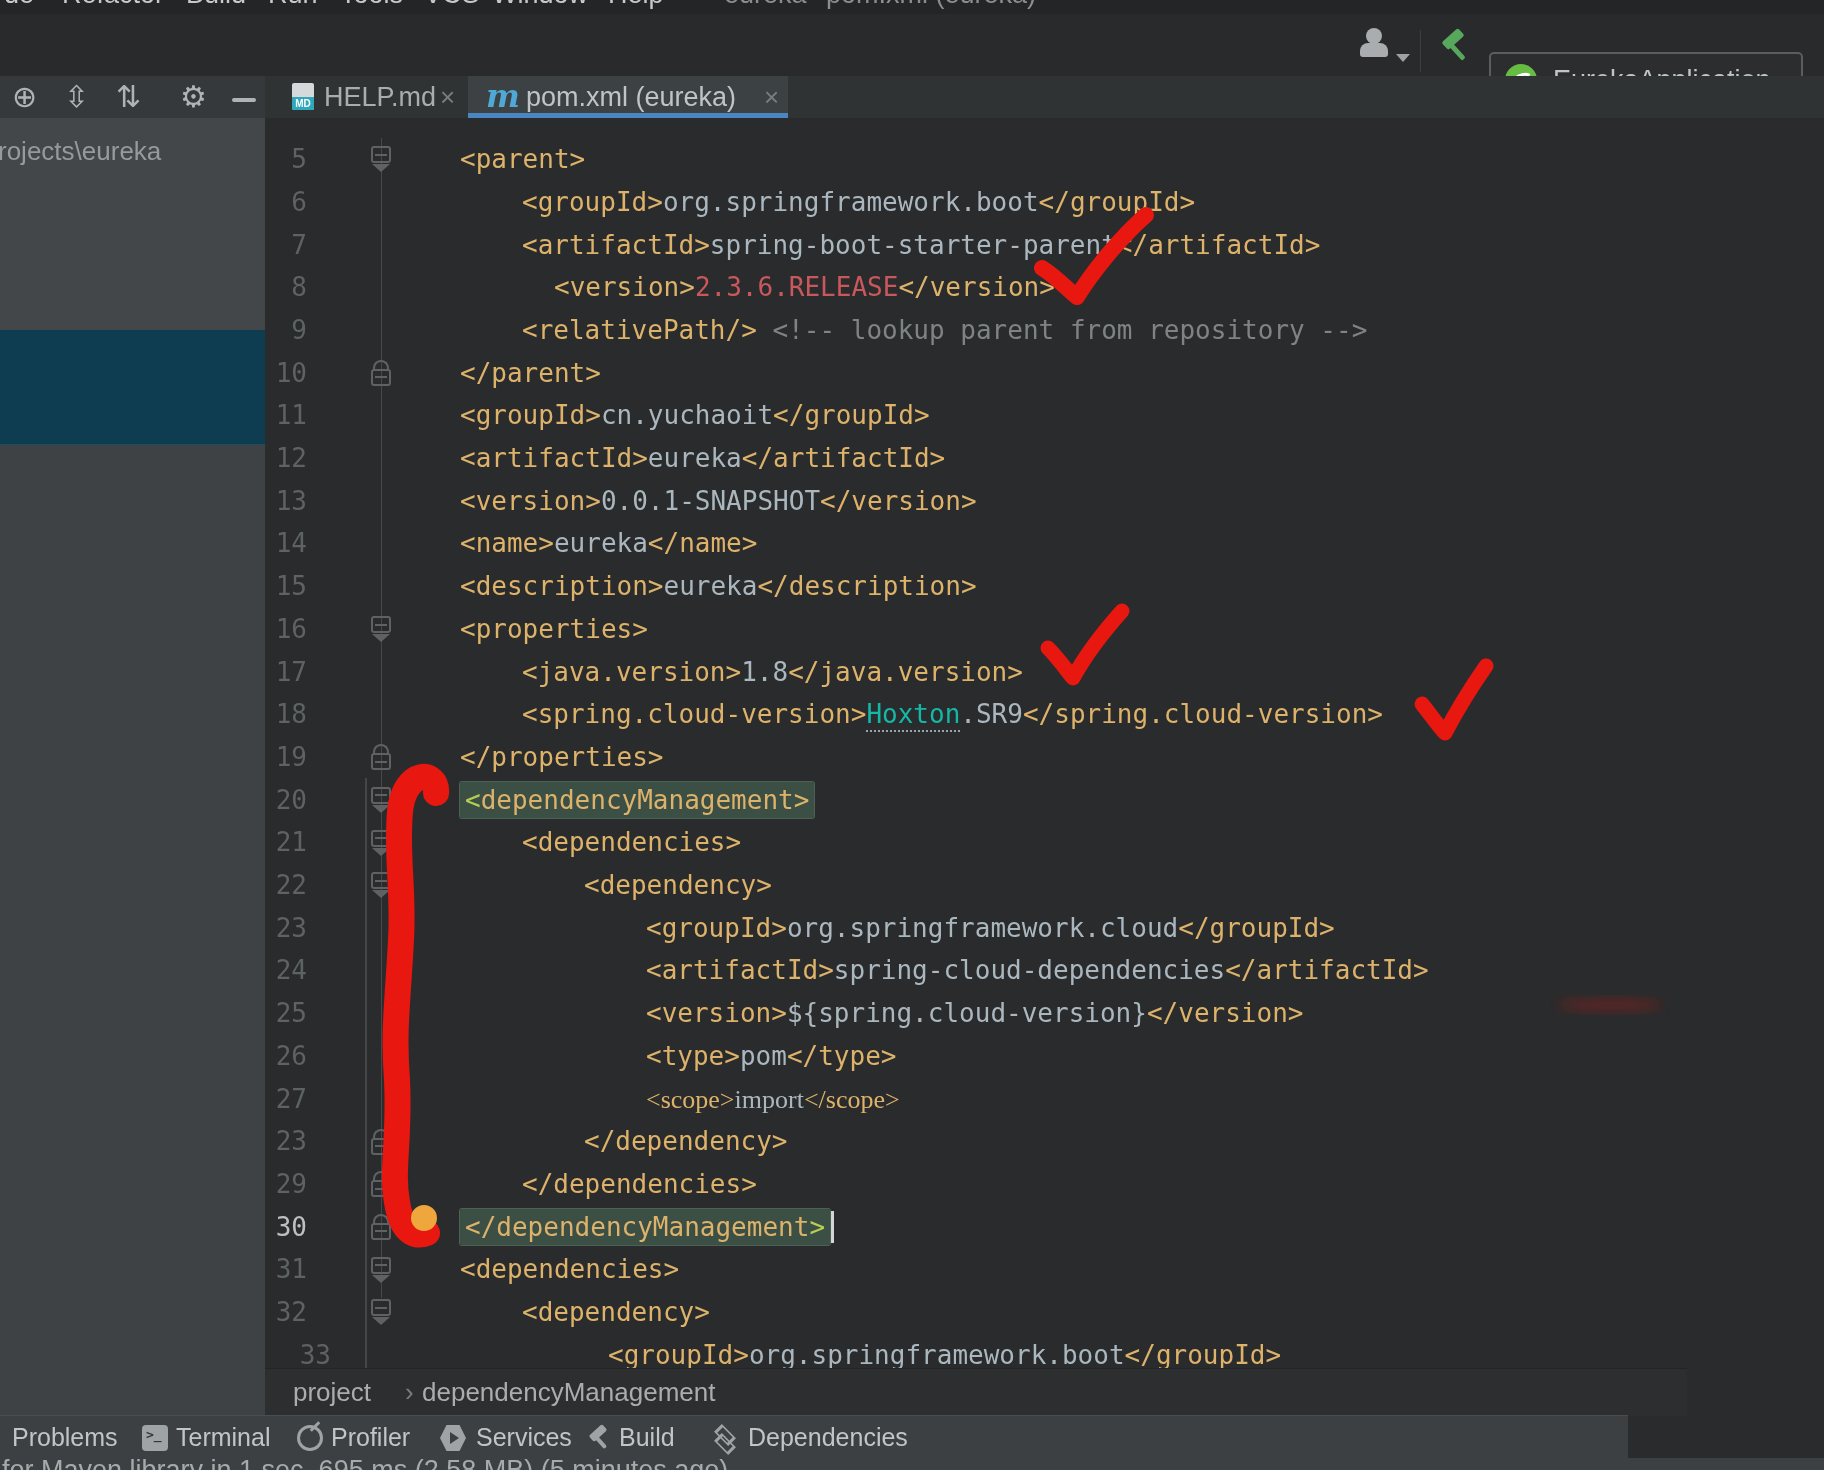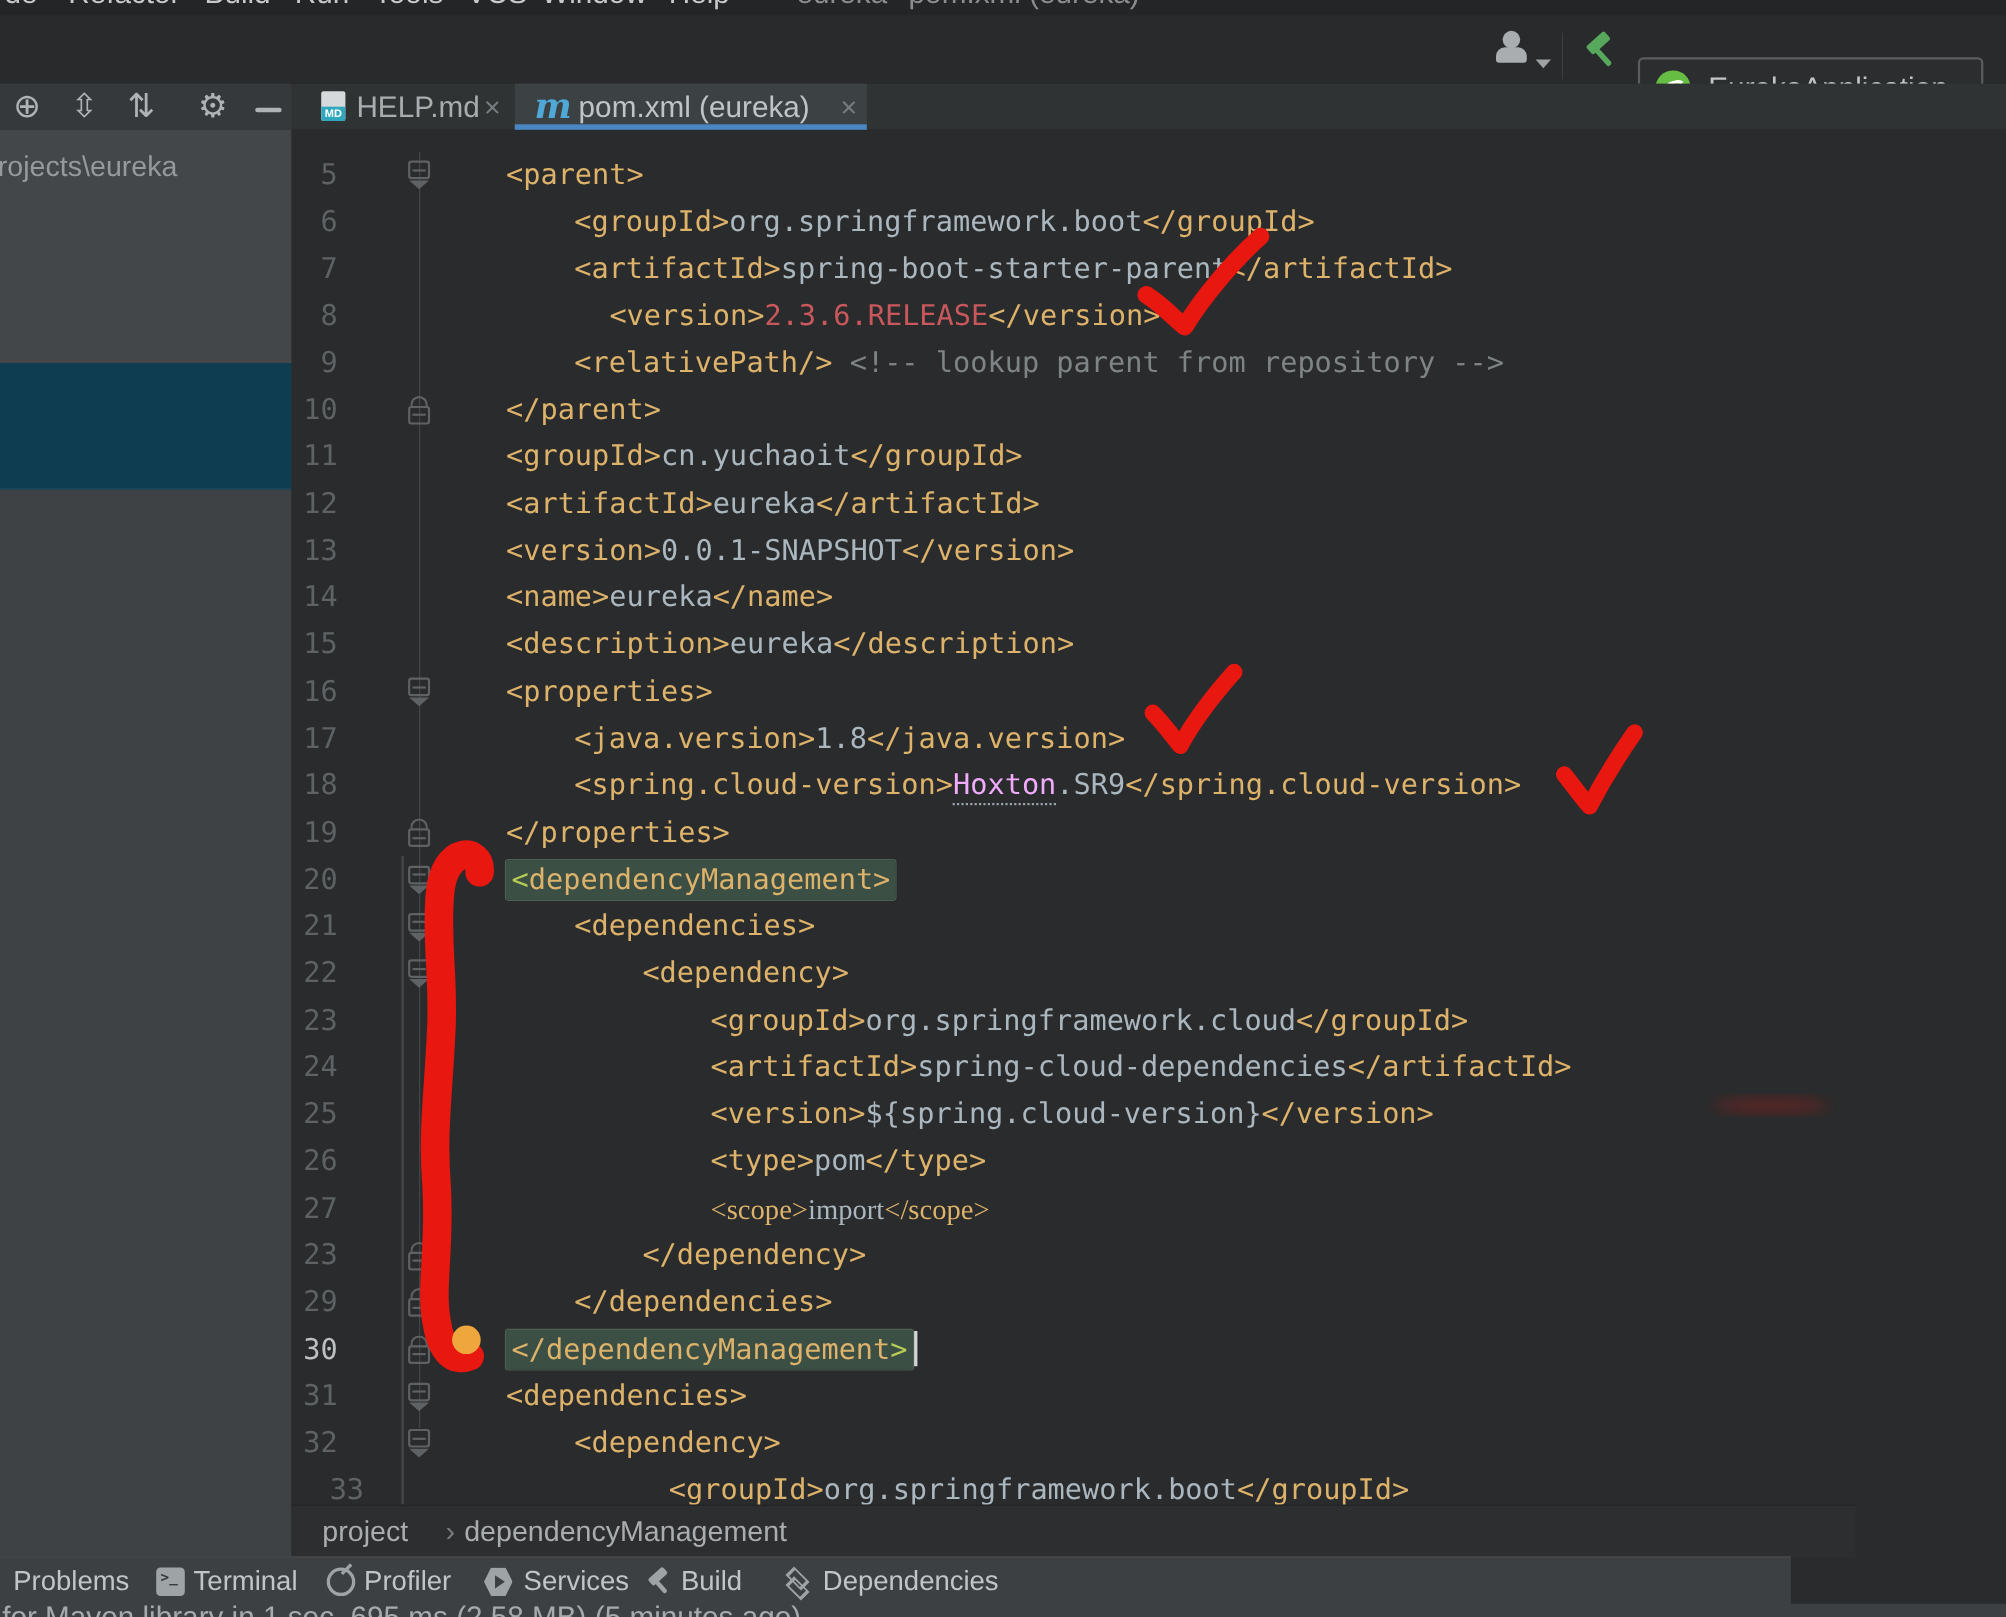--- a/index.html
+++ b/index.html
@@ -47,21 +47,21 @@
   
   #editor{left:265px;top:118px;width:1559px;height:1250px;background:#2a2b2c;overflow:hidden}
   #editor .fold-connector{position:absolute;left:116px;top:20px;width:1px;height:1160px;background:#45484a}
   #editor .indent-guide{position:absolute;left:100px;top:660px;width:2px;height:590px;background:#54575a;opacity:.65}
   .row{position:absolute;left:0;width:100%;height:43px}
   .num{position:absolute;left:0;top:0;width:42px;text-align:right;font-family:"DejaVu Sans Mono",monospace;
        font-size:26px;line-height:43px;color:#5d6265}
   .num.cur{color:#bcc0c2}
   .code{position:absolute;top:0;font-family:"DejaVu Sans Mono",monospace;font-size:26px;line-height:43px;white-space:pre}
   .s-tg{color:#ddb26a}.s-tx{color:#abb7bf}.s-rd{color:#c9585c}.s-cm{color:#7e8486}.s-b{color:#b8cd55}
-  .s-u{color:#f0abfc;border-bottom:2px dotted #9aa4aa;padding-bottom:1px}
+  .s-u{color:#14b8a6;border-bottom:2px dotted #9aa4aa;padding-bottom:1px}
   .hlbox{background:#3c4f45;box-shadow:0 0 0 1px #4c6053;border-radius:2px;padding:3px 5px}
   .caret{display:inline-block;width:3px;height:32px;background:#d3d6d7;vertical-align:-7px;margin-left:1px}
   .fold{position:absolute;left:103px;width:26px;display:flex;flex-direction:column;align-items:center}
   .fold .bx{width:16px;height:13px;border:2px solid #5e6264;border-radius:3px;position:relative}
   .fold .bx::after{content:"";position:absolute;left:2px;right:2px;top:50%;margin-top:-1px;height:2px;background:#5e6264}
   .fold .tri{width:0;height:0;border-left:9px solid transparent;border-right:9px solid transparent;border-top:8px solid #5e6264;margin-top:1px}
   .fold .arc{width:12px;height:8px;border:2px solid #5e6264;border-bottom:none;border-radius:8px 8px 0 0;margin-bottom:-1px}
   
   #crumbbar{left:265px;top:1368px;width:1422px;height:47px;background:#2c2e2f;border-top:1px solid #232425}
   #crumbbar .bc{position:absolute;top:8px;font-size:26px;color:#a9adaf;white-space:nowrap}

